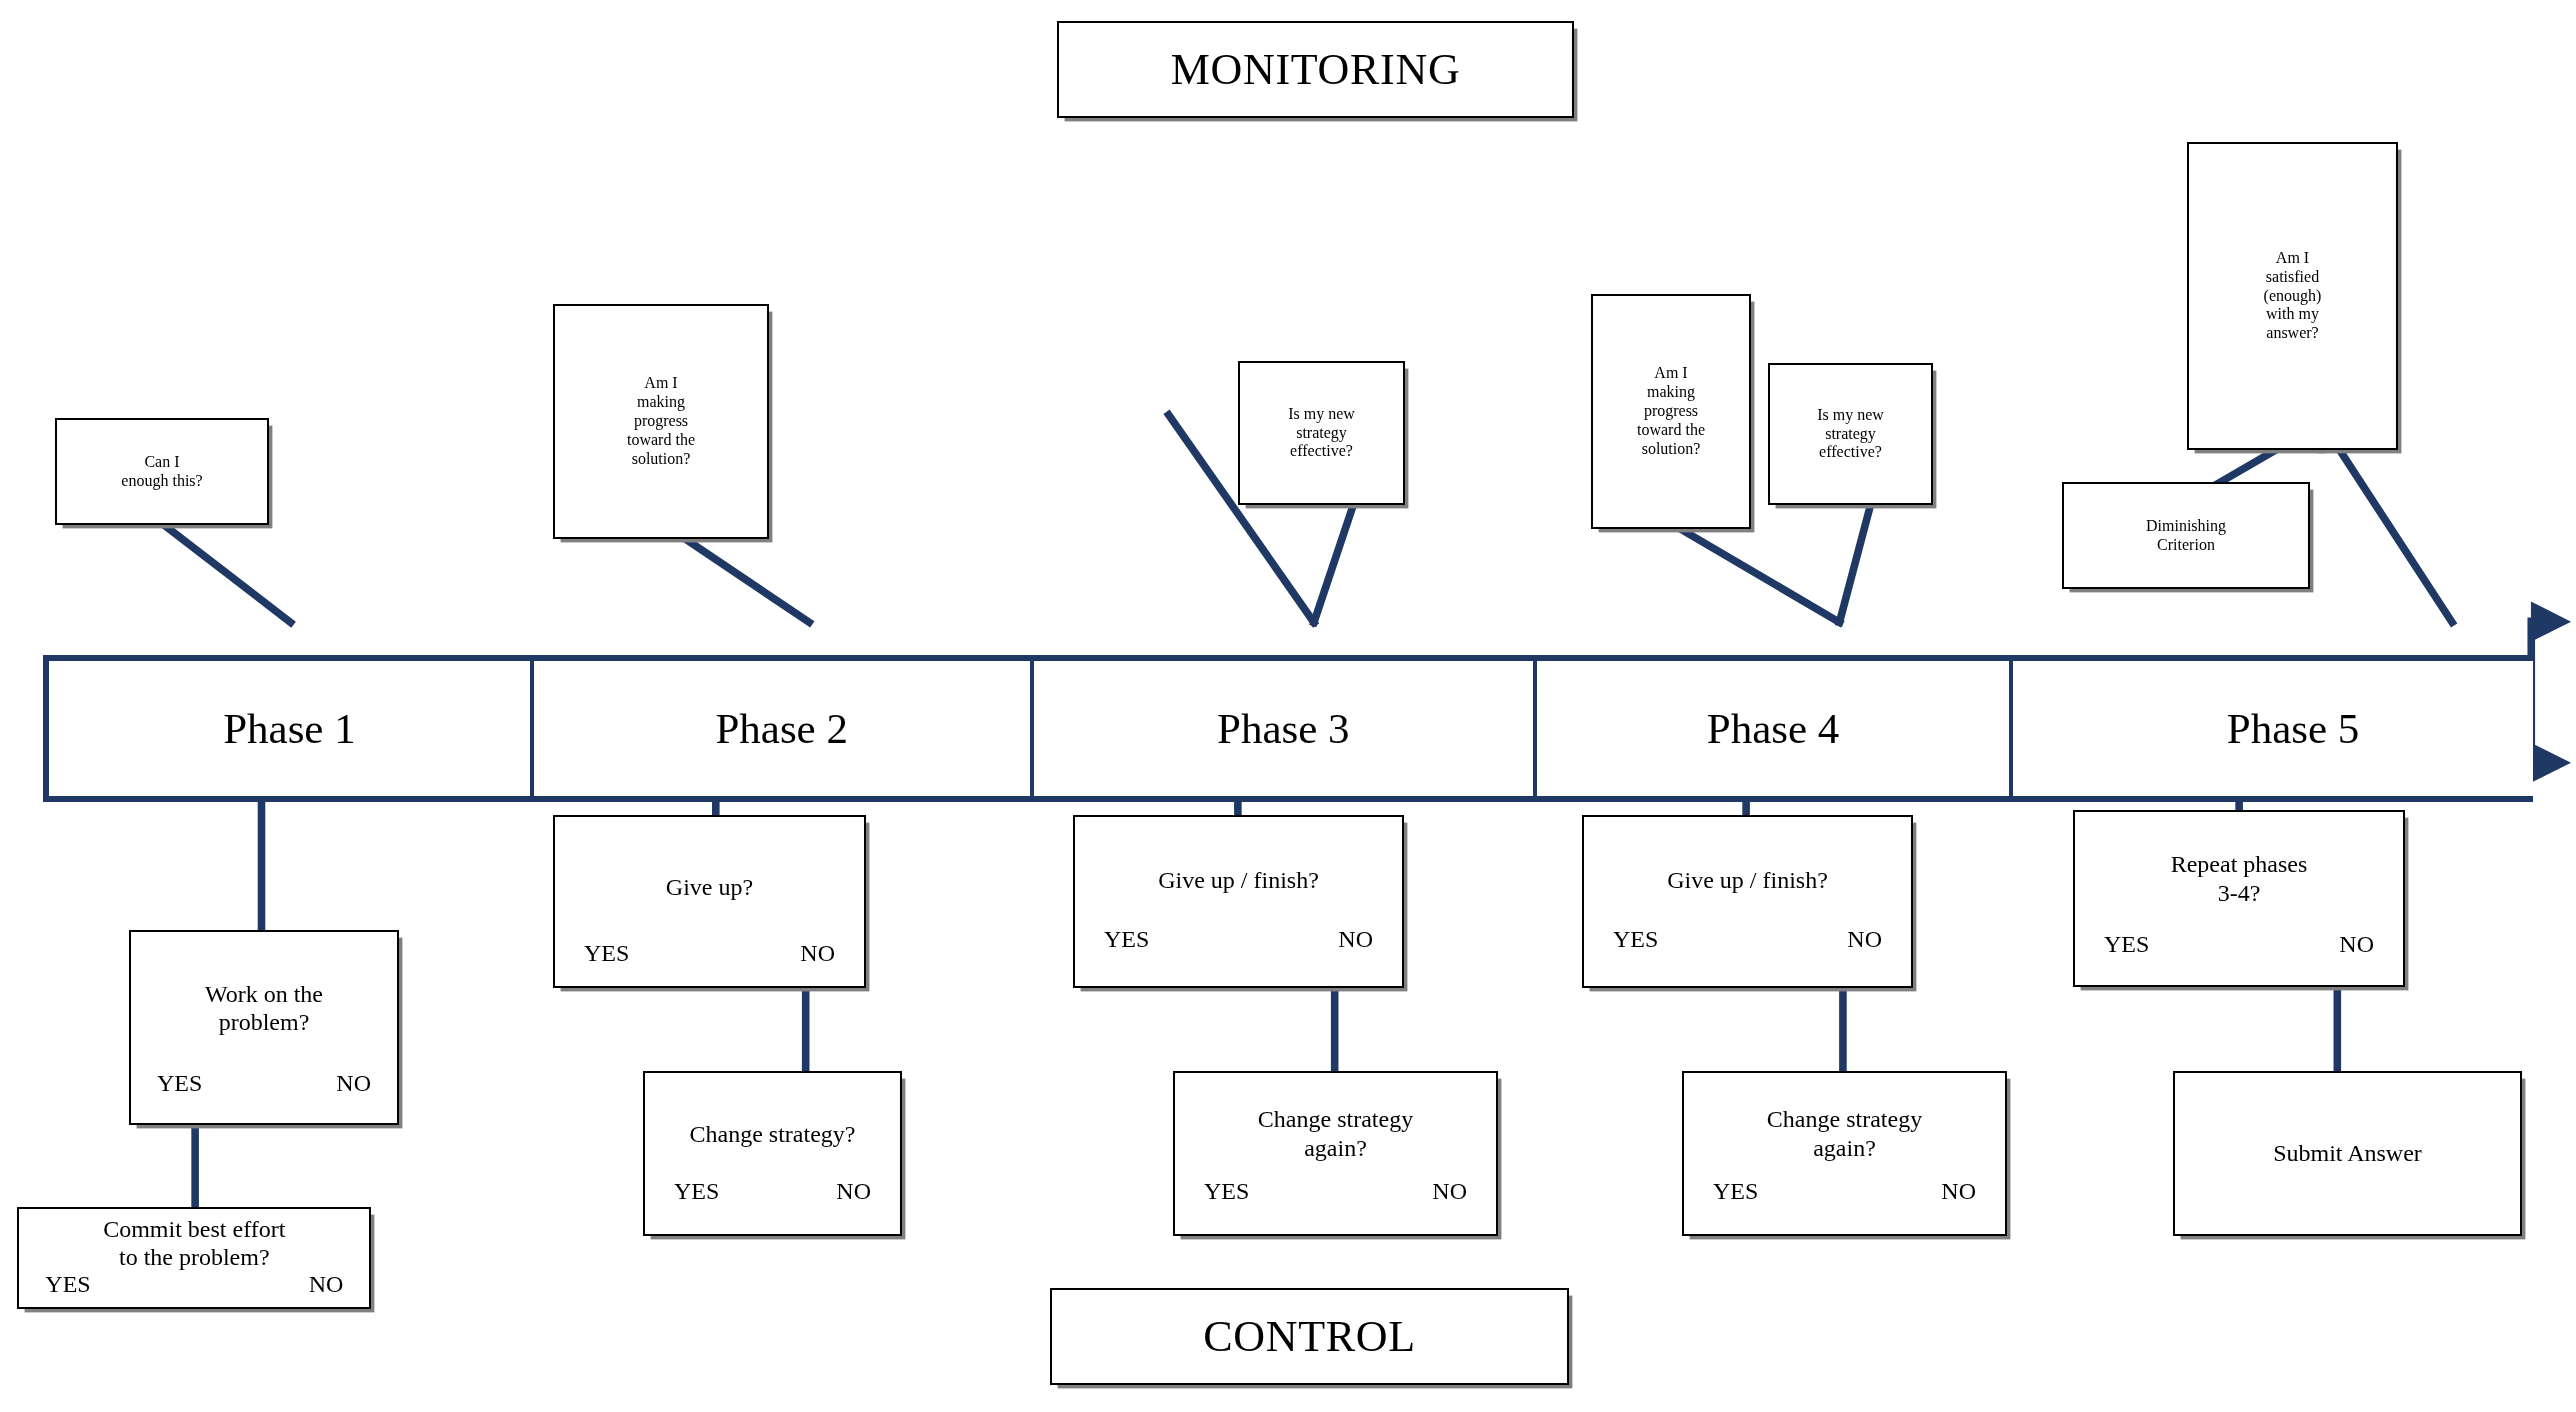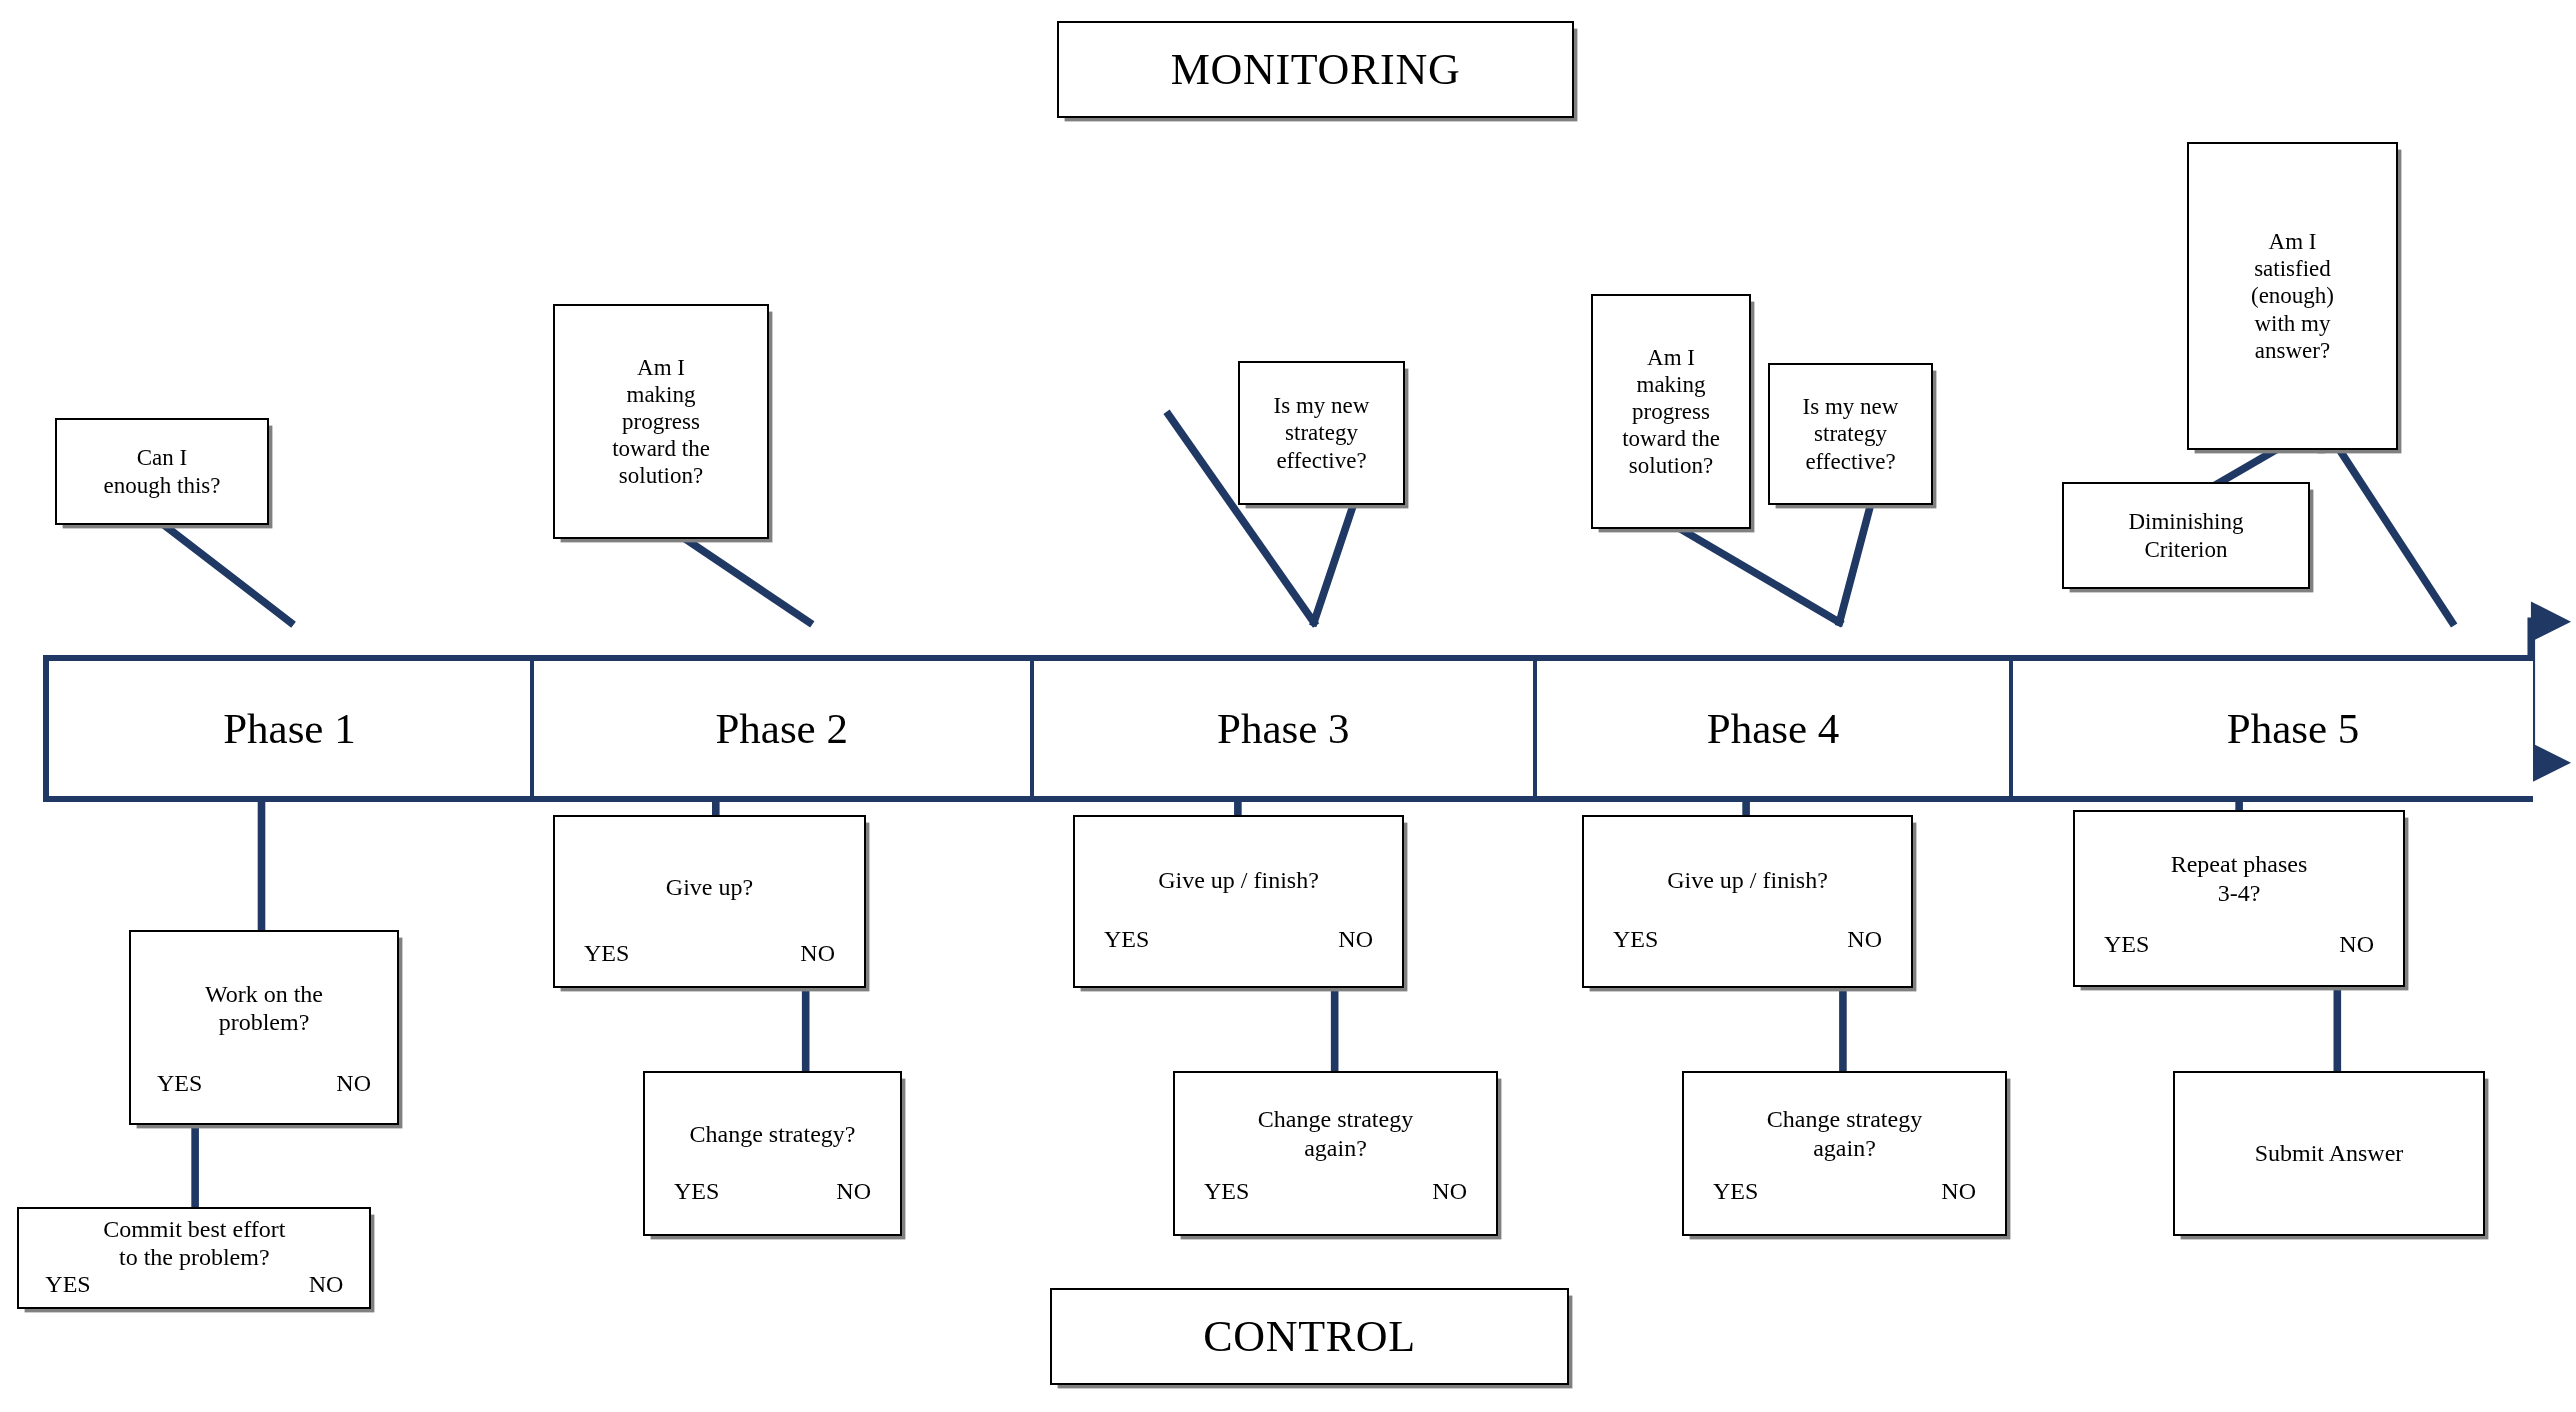--- a/index.html
+++ b/index.html
@@ -70,21 +70,21 @@
     box-sizing:border-box;
     border-right:4.8px solid #1F3864;
     display:flex;align-items:center;justify-content:center;
     font-size:43px;
     color:#000000;
     height:100%;
   }
   .phase-cell:last-child{border-right:4.8px solid #1F3864;}
 
   
-  .fs-small{font-size:23px;}
+  .fs-small{font-size:16px;}
   .fs-mid{font-size:24px;}
   .fs-banner{font-size:44px;}
 </style>
 </head>
 <body>
 
 <div id="root">
 
   <svg id="wires" viewBox="0 0 3725 2042" xmlns="http://www.w3.org/2000/svg">
     <g stroke="#1F3864" stroke-width="11" fill="none" stroke-linecap="square">
@@ -267,21 +267,21 @@
 
   <div class="node fs-mid" style="left:2073px;top:810px;width:332px;height:177px;padding:15px 0 12.4px;">
     <div class="q" style="flex:1;display:flex;align-items:center;">Repeat phases
 3-4?</div>
     <div class="yn" style="padding:0 29px 15px;">
       <span>YES</span>
       <span>NO</span>
     </div>
   </div>
 
-  <div class="node fs-mid" style="left:2173px;top:1071px;width:312px;height:165px;text-align:right;">
+  <div class="node fs-mid" style="left:2173px;top:1071px;width:349px;height:165px;text-align:right;">
     <div class="q">Submit Answer</div>
   </div>
 
   <div class="banner fs-banner" style="left:1030px;top:1288px;width:519px;height:97px;">
     <span>CONTROL</span>
   </div>
 
 </div>
 
 

